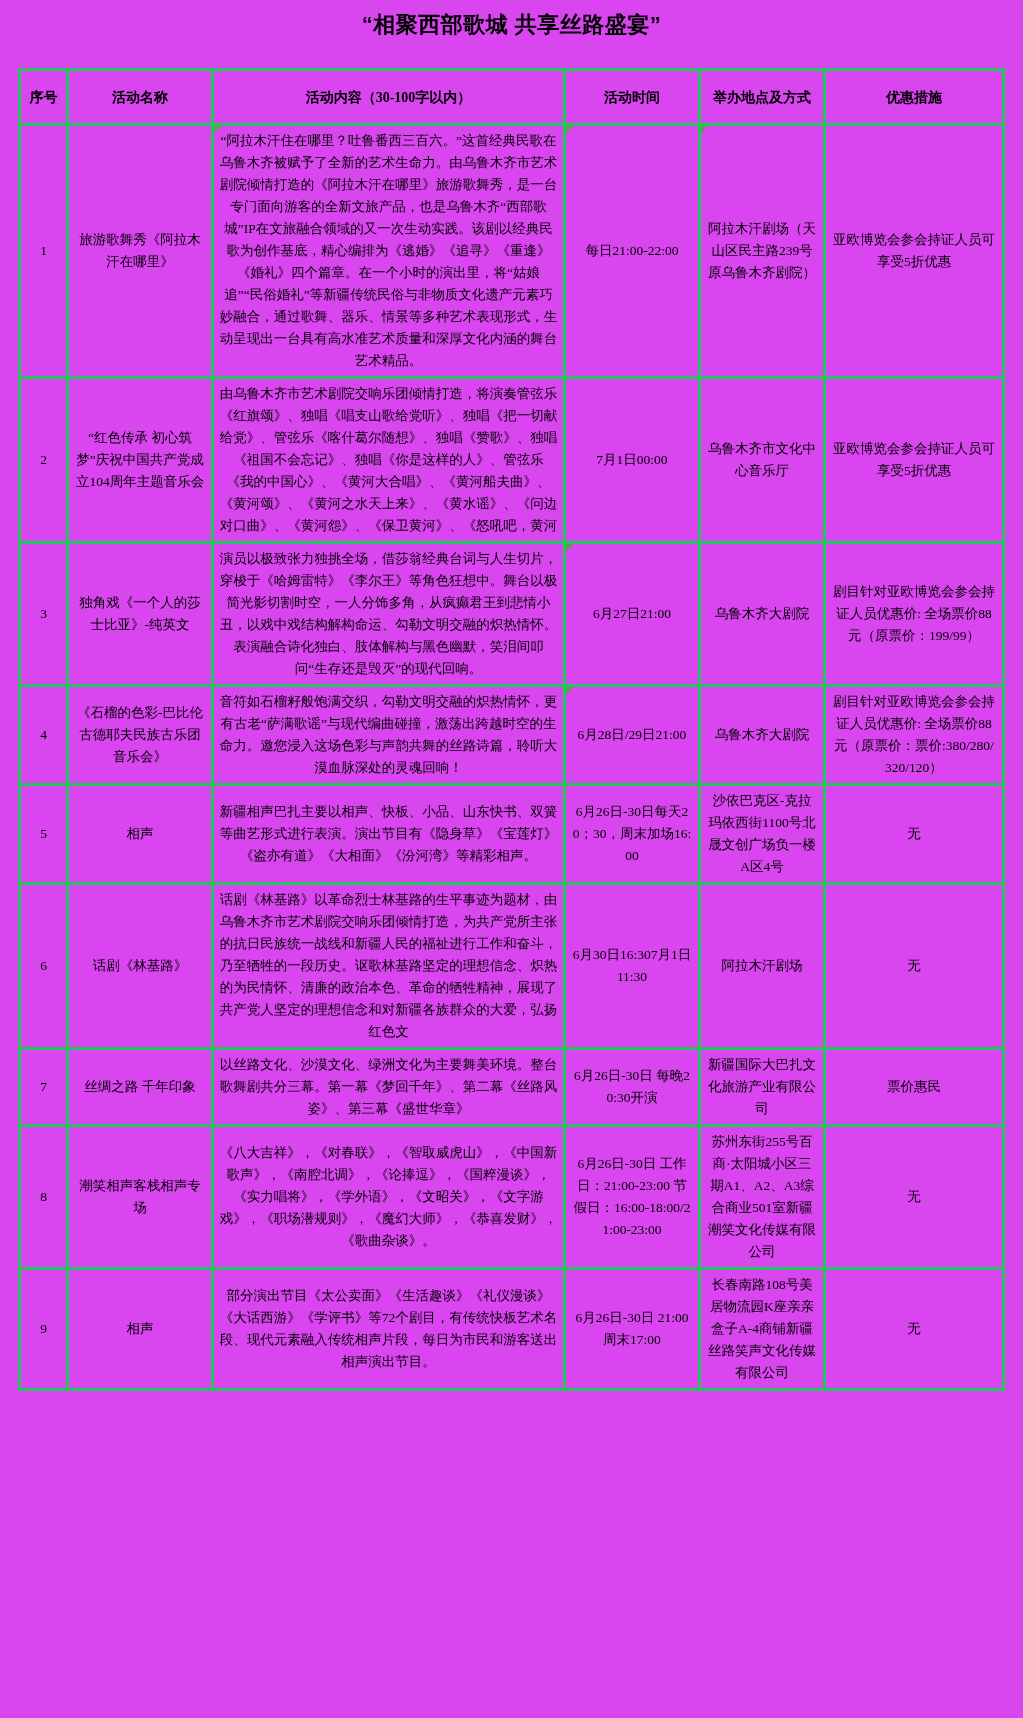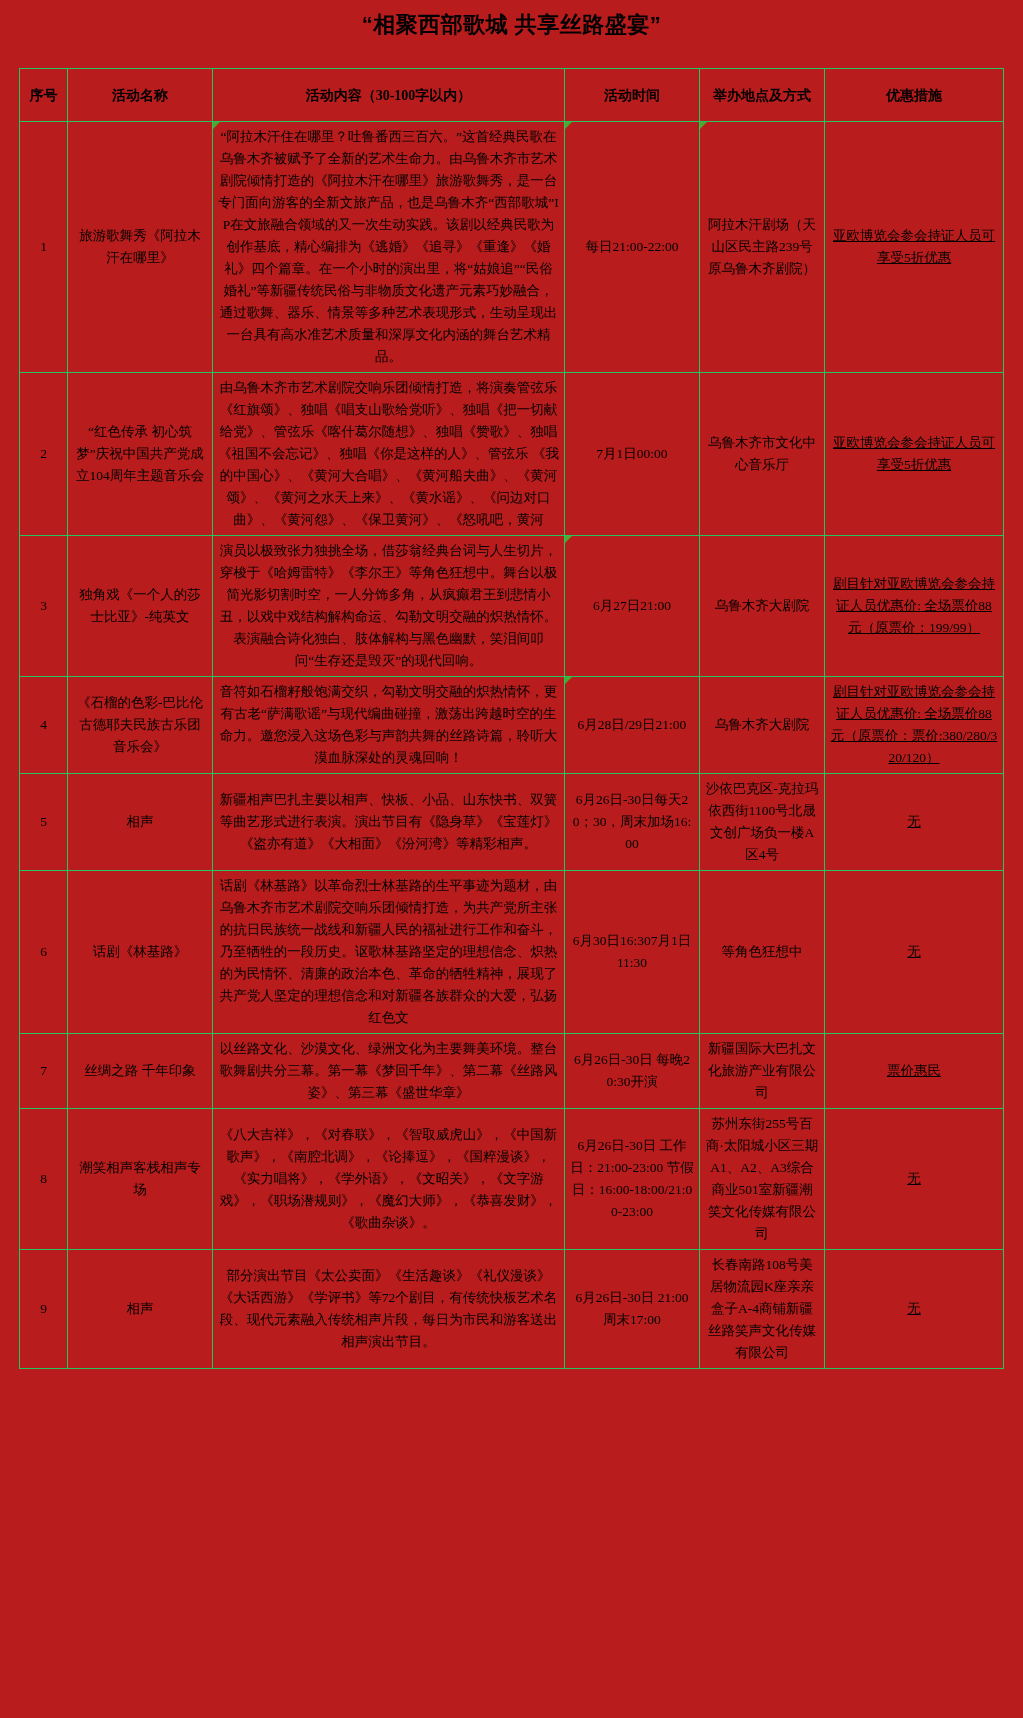--- a/index.html
+++ b/index.html
@@ -12,42 +12,42 @@
     font-family: "Liberation Serif", "DejaVu Serif", serif;
     color: #000000;
     -webkit-font-smoothing: none;
   }
   .page {
     width: 1023px;
     min-height: 1718px;
     box-sizing: border-box;
     padding: 0;
     position: relative;
-    background: #b91c1c;
+    background: #d946ef;
   }
   .doc-title {
     text-align: center;
     font-weight: bold;
     font-size: 22px;
     line-height: 30px;
     letter-spacing: 0.5px;
     padding-top: 10px;
     font-family: "Liberation Sans", "DejaVu Sans", sans-serif;
   }
   .doc-title .line1 { display: block; }
   .doc-title .line2 { display: block; margin-top: 4px; }
 
   table.sched {
     border-collapse: collapse;
     margin: 28px auto 0 auto;
     width: 984px;
     table-layout: fixed;
   }
   table.sched th, table.sched td {
-    border: 1px solid #22c55e;
+    border: 3px solid #22c55e;
     vertical-align: middle;
     padding: 4px 5px;
     font-size: 13.5px;
     line-height: 22px;
     text-align: center;
     word-break: break-all;
   }
   table.sched thead th {
     font-size: 14px;
     height: 46px;
@@ -65,21 +65,21 @@
   td.idx { font-size: 14px; }
   td.name { line-height: 23px; }
   td.content {
     text-align: justify;
     text-align-last: center;
     line-height: 23.5px;
     padding: 7px 9px;
   }
   td.time { line-height: 23px; }
   td.place { line-height: 23px; }
-  td.promo { line-height: 23px; text-decoration: underline; }
+  td.promo { line-height: 23px; }
 
   
   td.content, td.time, td.place { position: relative; }
   .mark {
     position: absolute;
     top: 0;
     left: 0;
     width: 0;
     height: 0;
     border-top: 7px solid #4ea72e;
@@ -160,21 +160,21 @@
         <td class="time">6月26日-30日每天20；30，周末加场16:00</td>
         <td class="place">沙依巴克区-克拉玛依西街1100号北晟文创广场负一楼A区4号</td>
         <td class="promo">无</td>
       </tr>
 
       <tr>
         <td class="idx">6</td>
         <td class="name">话剧《林基路》</td>
         <td class="content">话剧《林基路》以革命烈士林基路的生平事迹为题材，由乌鲁木齐市艺术剧院交响乐团倾情打造，为共产党所主张的抗日民族统一战线和新疆人民的福祉进行工作和奋斗，乃至牺牲的一段历史。讴歌林基路坚定的理想信念、炽热的为民情怀、清廉的政治本色、革命的牺牲精神，展现了共产党人坚定的理想信念和对新疆各族群众的大爱，弘扬红色文</td>
         <td class="time">6月30日16:307月1日11:30</td>
-        <td class="place">等角色狂想中</td>
+        <td class="place">阿拉木汗剧场</td>
         <td class="promo">无</td>
       </tr>
 
       <tr>
         <td class="idx">7</td>
         <td class="name">丝绸之路 千年印象</td>
         <td class="content">以丝路文化、沙漠文化、绿洲文化为主要舞美环境。整台歌舞剧共分三幕。第一幕《梦回千年》、第二幕《丝路风姿》、第三幕《盛世华章》</td>
         <td class="time">6月26日-30日 每晚20:30开演</td>
         <td class="place">新疆国际大巴扎文化旅游产业有限公司</td>
         <td class="promo">票价惠民</td>

